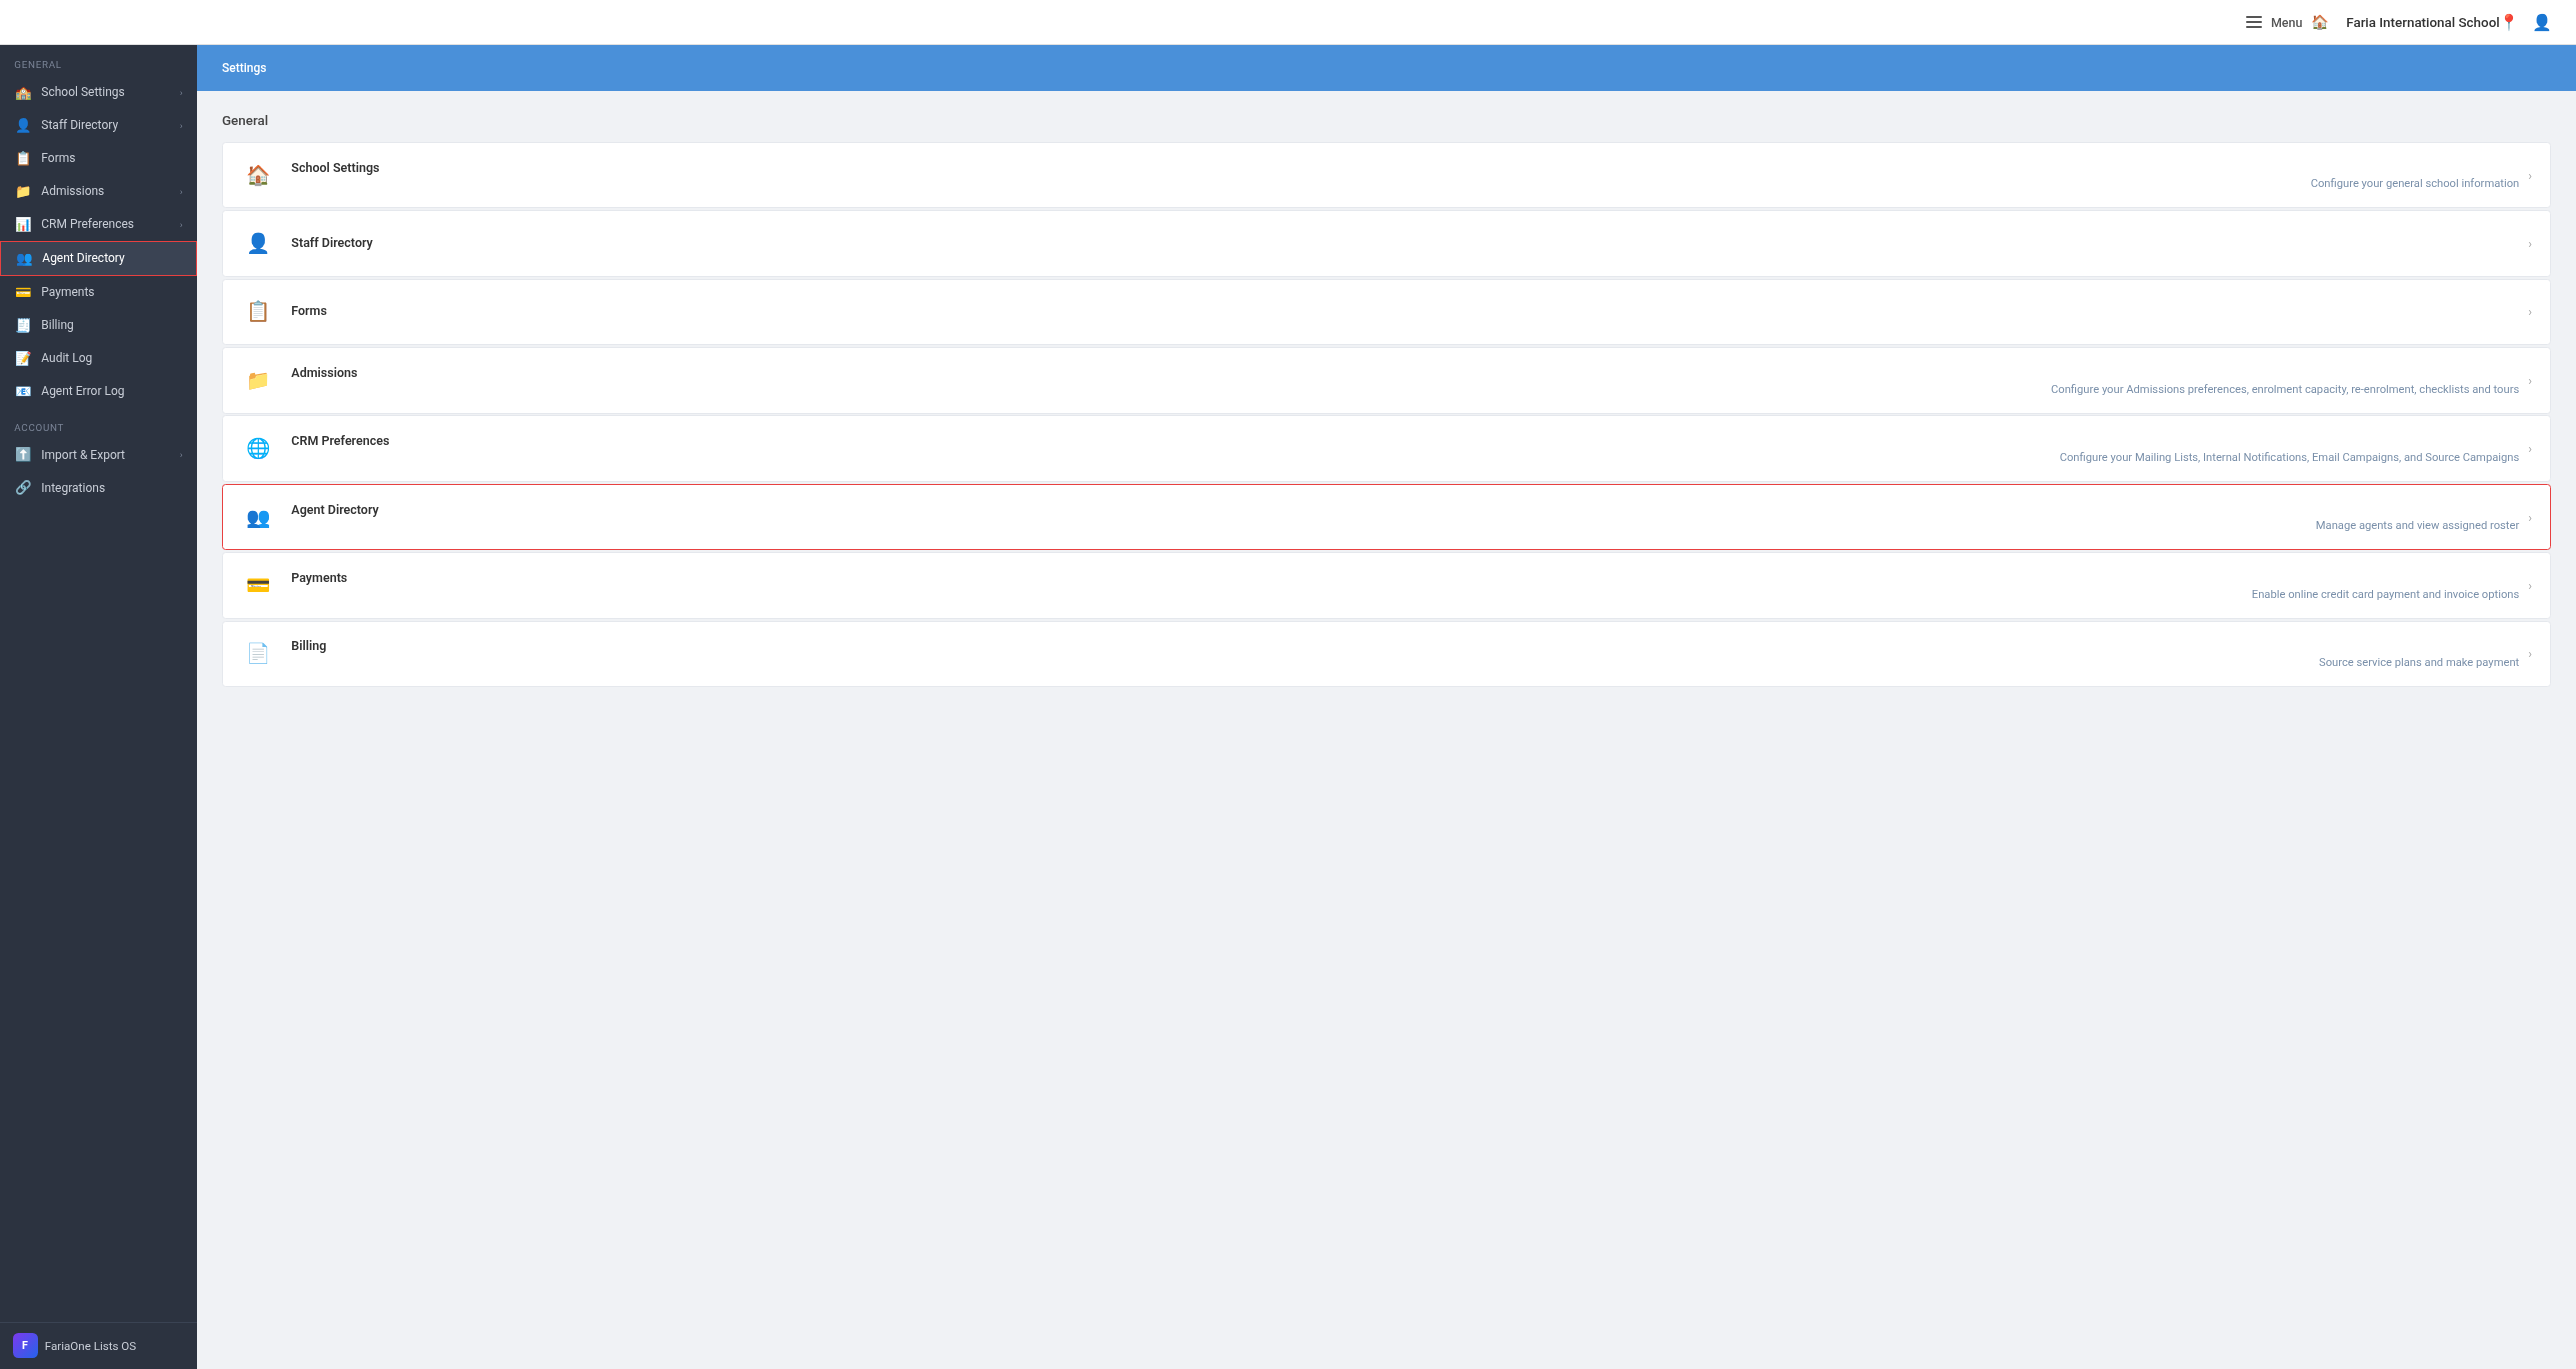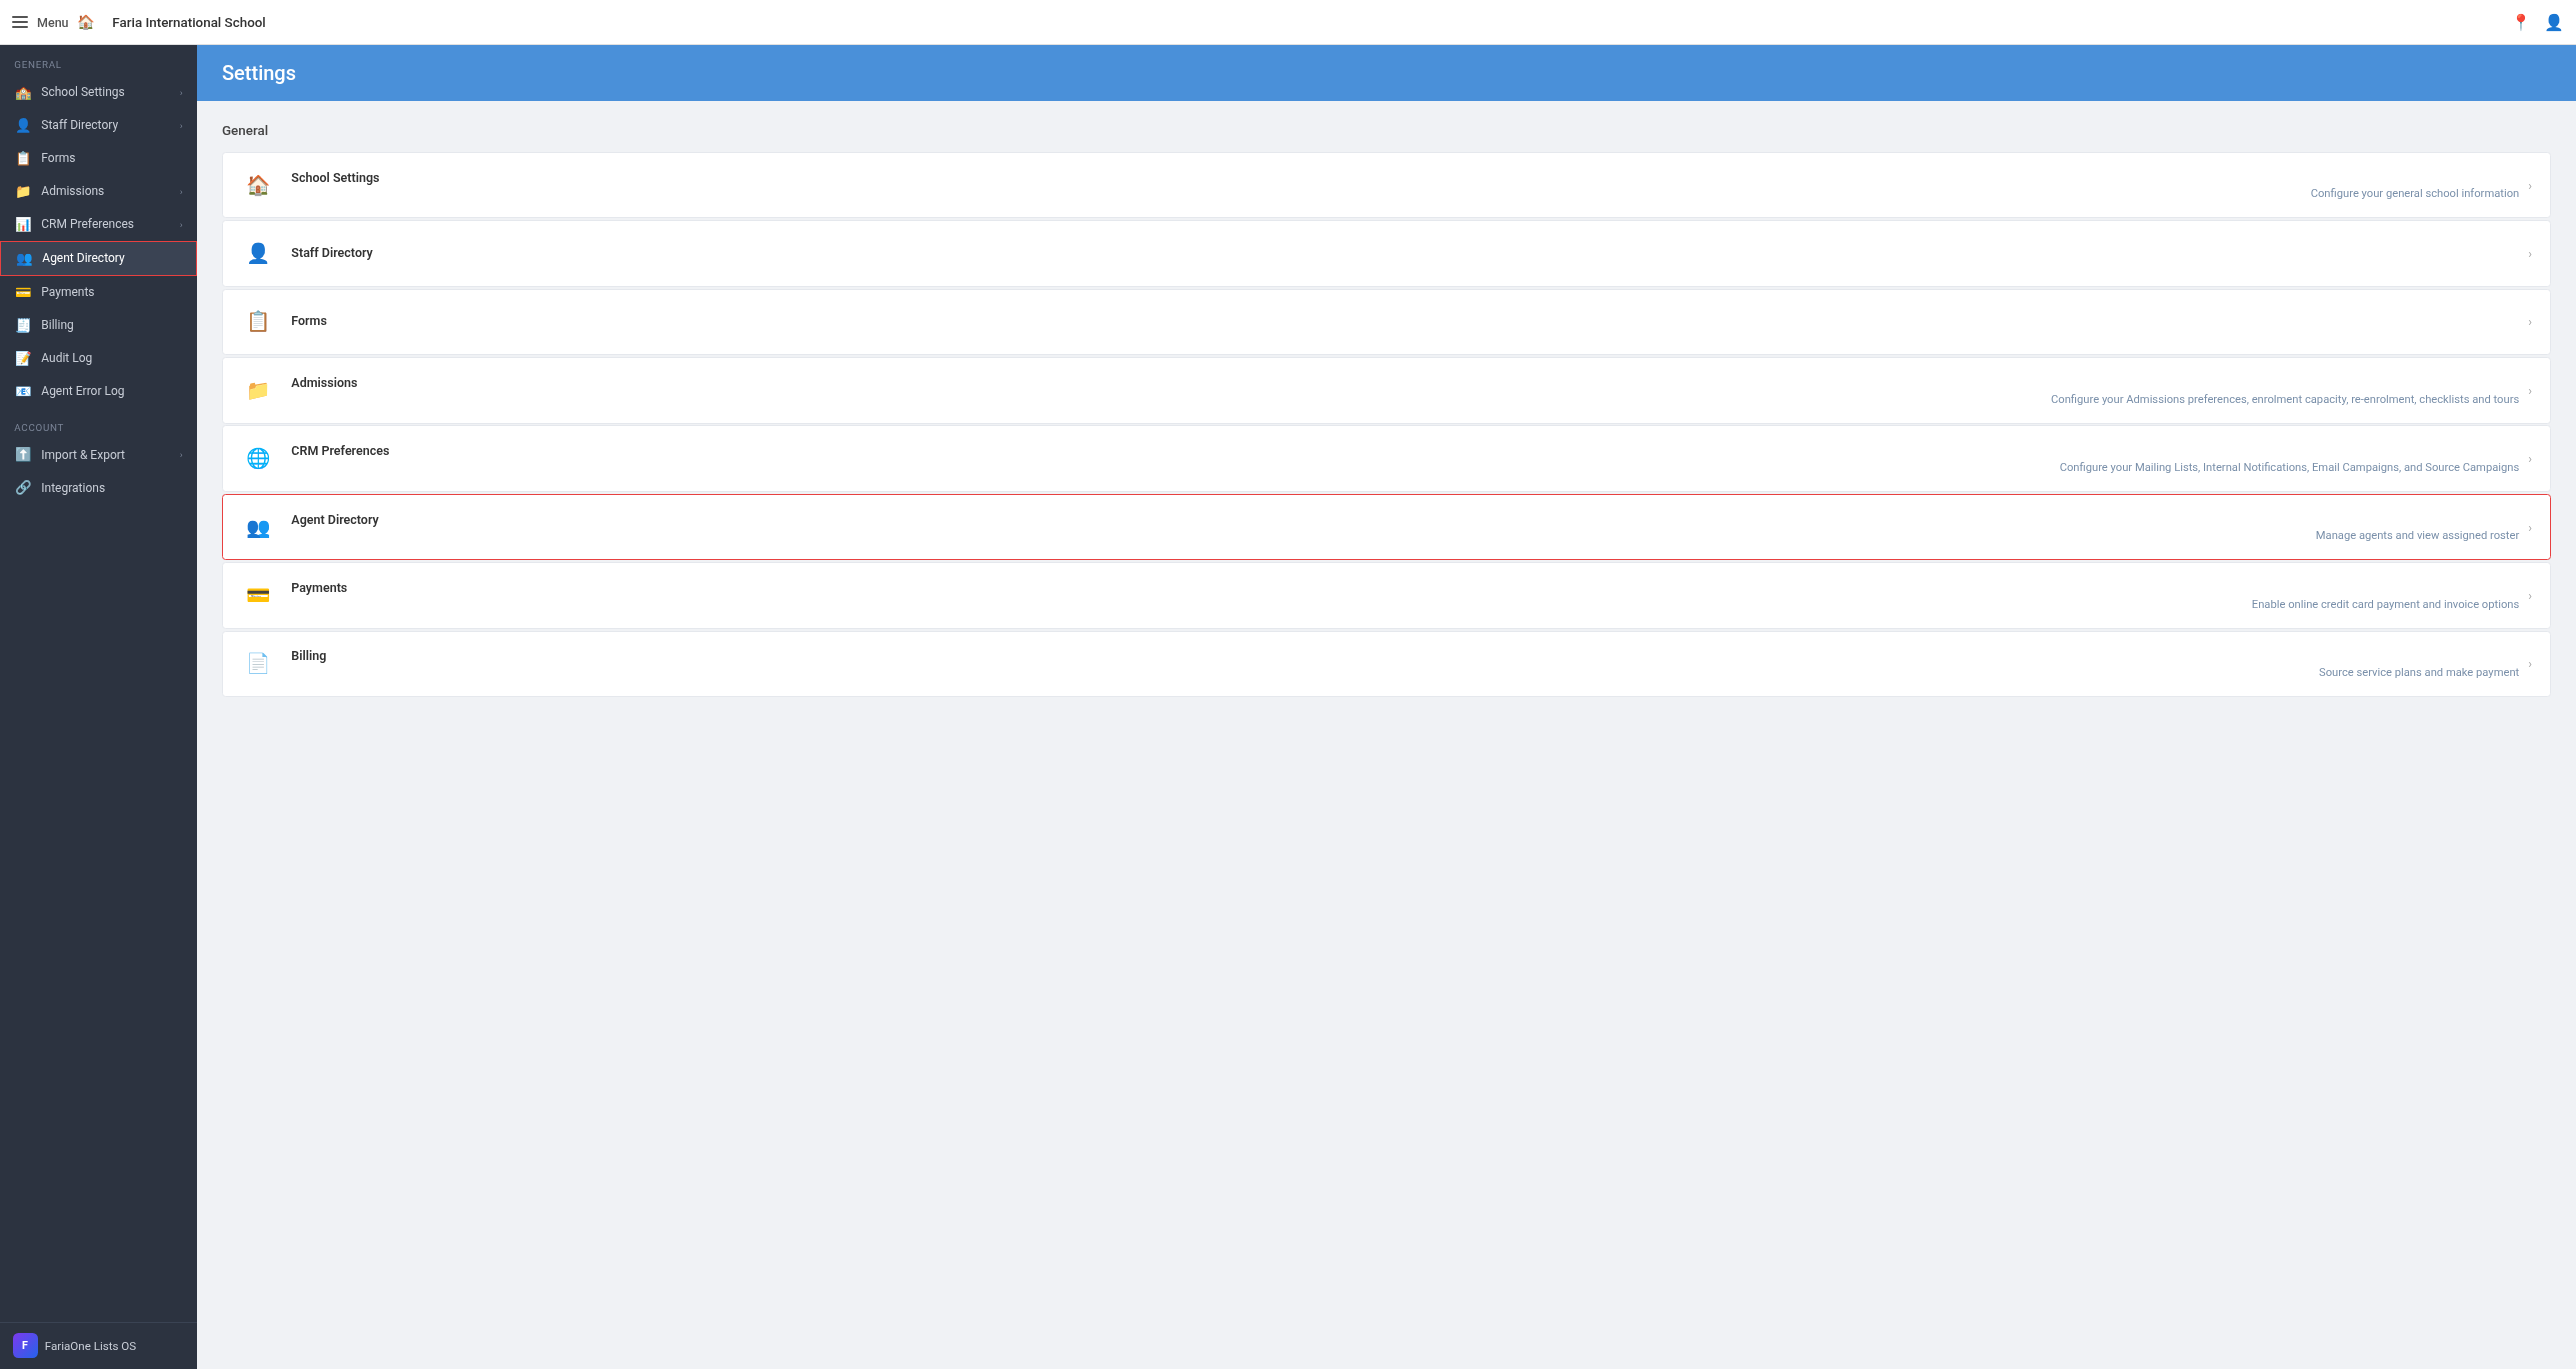--- a/index.html
+++ b/index.html
@@ -1,21 +1,21 @@
 <!DOCTYPE html>
 <html style="font-size:14.3px"><head>
   <meta charset="utf-8">
   <style>
     * { box-sizing: border-box; margin: 0; padding: 0; }
     body { font-family: -apple-system, BlinkMacSystemFont, 'Segoe UI', Roboto, sans-serif; display: flex; flex-direction: column; height: 100vh; background: #f0f2f5; }
 
     
     .topnav {
-      display: flex; align-items: center; justify-content: space-between;
-      background: #fff; height: 45px; padding: 0 12px;
+      display: flex; align-items: center; justify-content: flex-end;
+      background: #fff; height: 45px; padding: 0 24px;
       border-bottom: 0.9px solid #e0e0e0; flex-shrink: 0;
       box-shadow: 0 0.9px 2.7px rgba(0,0,0,0.08);
     }
     .topnav-left { display: flex; align-items: center; gap: 9px; }
     .menu-icon { display: flex; flex-direction: column; gap: 3.6px; cursor: pointer; }
     .menu-icon span { display: block; width: 16px; height: 1.8px; background: #555; border-radius: 1.8px; }
     .topnav-title { font-size: 13.4px; color: #333; font-weight: 500; display: flex; align-items: center; gap: 5.4px; margin-left: 8px; }
     .house-icon { color: #4a90d9; font-size: 14.3px; }
     .topnav-right { display: flex; align-items: center; gap: 12.5px; }
     .topnav-right .nav-icon { color: #666; font-size: 16px; cursor: pointer; }
@@ -52,21 +52,21 @@
       width: 25px; height: 25px; border-radius: 5.4px;
       background: linear-gradient(135deg, #7c3aed, #2563eb);
       display: flex; align-items: center; justify-content: center;
       font-size: 10.7px; color: #fff; font-weight: bold; flex-shrink: 0;
     }
 
     
     .main { flex: 1; overflow-y: auto; padding: 0; }
     .settings-header {
       background: #4a90d9; color: #fff;
-      padding: 16px 25px; font-size: 20px; font-weight: 500;
+      padding: 16px 25px; font-size: 12px; font-weight: 500;
     }
     .settings-body { padding: 21.5px 25px; }
     .section-title { font-size: 13.4px; color: #444; margin-bottom: 14.3px; font-weight: 500; }
 
     .settings-card {
       background: #fff; border: 0.9px solid #e5e8ed;
       border-radius: 3.6px; margin-bottom: 1.8px;
       display: flex; align-items: center;
       padding: 14.3px 18px; cursor: pointer;
       transition: background 0.12s;

